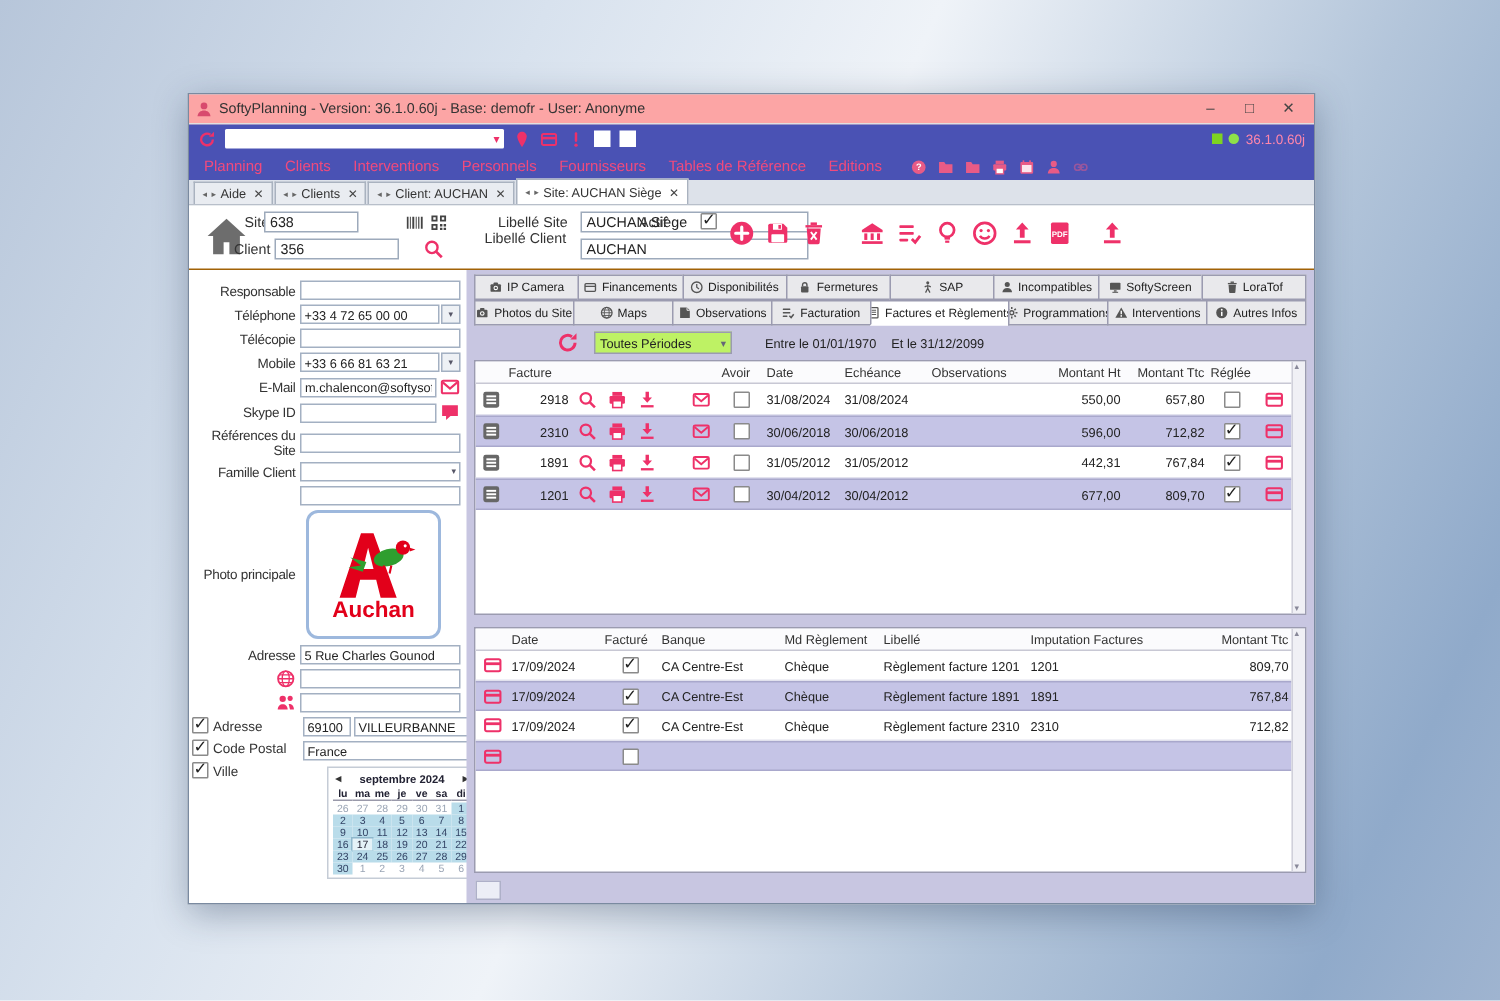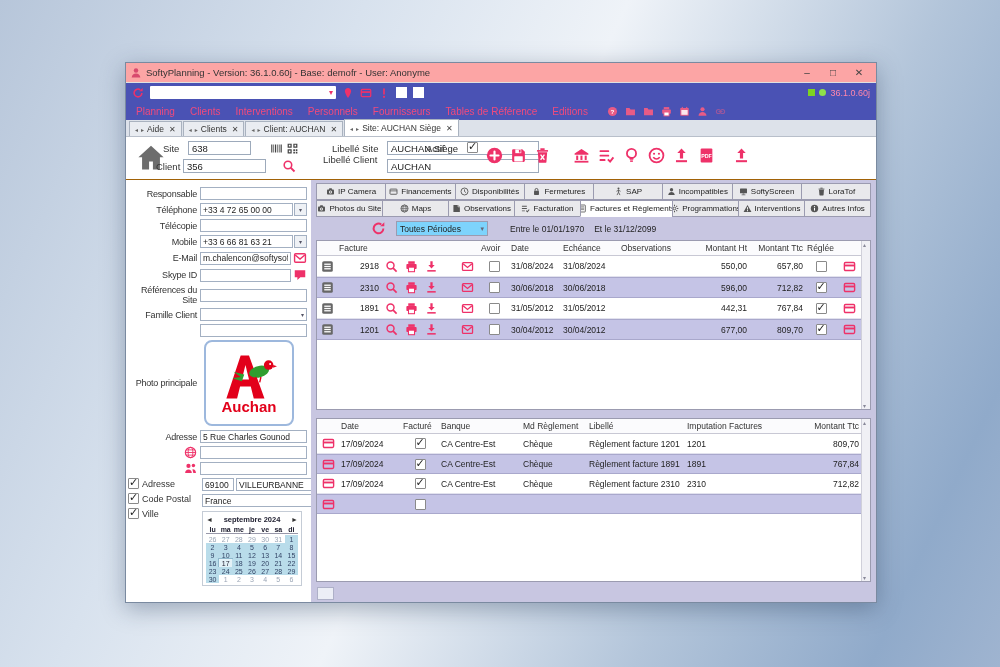--- a/index.html
+++ b/index.html
@@ -58,40 +58,40 @@
   .ddbtn { width:13px; height:13px; border:1px solid #a3b0c2; background:#eef1f5; font-size:6px; color:#556; display:flex; align-items:center; justify-content:center; margin-left:1px; flex:0 0 auto; }
   .sic { width:14px; height:14px; color:#ee3169; margin-left:2px; flex:0 0 auto; }
   .photo-row { display:flex; margin:2px 0 4px; }
   .photo-box { width:90px; height:86px; border:2px solid #9db8dd; border-radius:8px; background:#fff; display:flex; flex-direction:column; align-items:center; justify-content:center; margin-left:4px; }
   .auchan-word { color:#e2001a; font-weight:bold; font-size:15px; letter-spacing:0; margin-top:-4px; }
   .cbrow { display:flex; align-items:center; gap:3px; margin-bottom:4px; font-size:9px; color:#333; }
   .addr-cols { display:flex; }
   .addr-left { width:74px; flex:0 0 auto; }
   .addr-right { flex:1; }
   
-  .calendar { width:100px; border:1px solid #c5ccd6; background:#fff; padding:2px 3px; font-size:7px; color:#335; }
+  .calendar { width:100px; border:1px solid #c5ccd6; background:#fff; padding:2px 3px; font-size:7px; color:#335;margin-left:16px; }
   .cal-head { display:flex; align-items:center; justify-content:space-between; margin:1px 0 2px; }
   .cal-title { font-size:7.5px; font-weight:bold; color:#223; }
   .cal-arr { font-size:7px; color:#333; cursor:pointer; }
   .cal-grid { display:grid; grid-template-columns:repeat(7,1fr); }
   .cal-day { font-weight:bold; text-align:center; color:#223; border-bottom:1px solid #99a; margin-bottom:1px; }
   .cal-cell { text-align:center; padding:.5px 0; color:#346; }
   .cal-cell.muted { color:#9aa5b5; }
   .cal-cell.hl { background:#b9dcea; }
   .cal-cell.sel { background:#e4f2f8; outline:1px solid #8fb8cc; color:#223; }
   
   .panel { flex:1; background:#c8c6e1; padding:3px 5px 0 5px; display:flex; flex-direction:column; min-width:0; }
   .ptabs { display:flex; height:17px; flex:0 0 auto; }
   .ptab { flex:1; background:#e9e9ec; border:1px solid #9b9bb0; border-right:none; display:flex; align-items:center; justify-content:center; gap:3px; font-size:8px; color:#222; white-space:nowrap; overflow:hidden; cursor:pointer; }
   .ptab:last-child { border-right:1px solid #9b9bb0; }
   .ptab svg { width:9px; height:9px; color:#555; flex:0 0 auto; }
   .ptab.active { background:#fff; border-bottom-color:#fff; }
   .filterrow { height:23px; display:flex; align-items:center; gap:10px; padding-left:55px; flex:0 0 auto; }
   .refr { width:15px; height:15px; color:#ee3169; cursor:pointer; }
-  .per-combo { width:92px; height:15px; background:#7dd3fc; border:1px solid #9b9bb0; display:flex; align-items:center; justify-content:space-between; padding:0 3px; font-size:8.5px; }
+  .per-combo { width:92px; height:15px; background:#bef264; border:1px solid #9b9bb0; display:flex; align-items:center; justify-content:space-between; padding:0 3px; font-size:8.5px; }
   .per-combo .arr { font-size:7px; color:#667; }
   .fdate { font-size:8.5px; color:#222; }
   .tablebox { background:#fff; border:1px solid #9b9bb0; position:relative; flex:0 0 auto; overflow:hidden; }
   .inv-box { height:170px; }
   .pay-box { height:164px; margin-top:8px; }
   .scrolltrack { position:absolute; top:0; right:0; bottom:0; width:9px; background:#f0f0f5; border-left:1px solid #d0d0da; }
   .scrolltrack::before { content:"▴"; position:absolute; top:0; left:1px; font-size:6px; color:#889; }
   .scrolltrack::after { content:"▾"; position:absolute; bottom:0; left:1px; font-size:6px; color:#889; }
   .inv-grid { display:grid; grid-template-columns:20px 44px 20px 20px 20px 14px 24px 30px 52px 58px 1fr 58px 56px 32px 24px; align-items:center; }
   .pay-grid { display:grid; grid-template-columns:22px 62px 38px 82px 66px 1fr 112px 64px; align-items:center; }
@@ -408,21 +408,21 @@
         <span>Site: AUCHAN Siège</span>
         <span class="x">✕</span>
       </div>
   </div>
 
   <div class="siteheader">
     <svg class="home-ico">
         <use href="#i-home"></use>
       </svg>
     <span class="sh-label" style="left:37px;top:6px">Site</span>
-    <input class="sh-inp" style="left: 62px; top: 4px; width: 63px;" value="638">
+    <input class="sh-inp" style="left: 50px; top: 4px; width: 63px;" value="638">
     <svg style="position:absolute;left:144px;top:5px;width:13px;height:13px;color:#444">
         <use href="#i-barcode"></use>
       </svg>
     <svg style="position:absolute;left:160px;top:5px;width:13px;height:13px;color:#444">
         <use href="#i-qrcode"></use>
       </svg>
 
     <span class="sh-label" style="left:206px;top:6px;">Libellé Site</span>
 
     <input class="sh-inp" style="left: 261px; top: 4px; width: 152px;" value="AUCHAN Siège">

